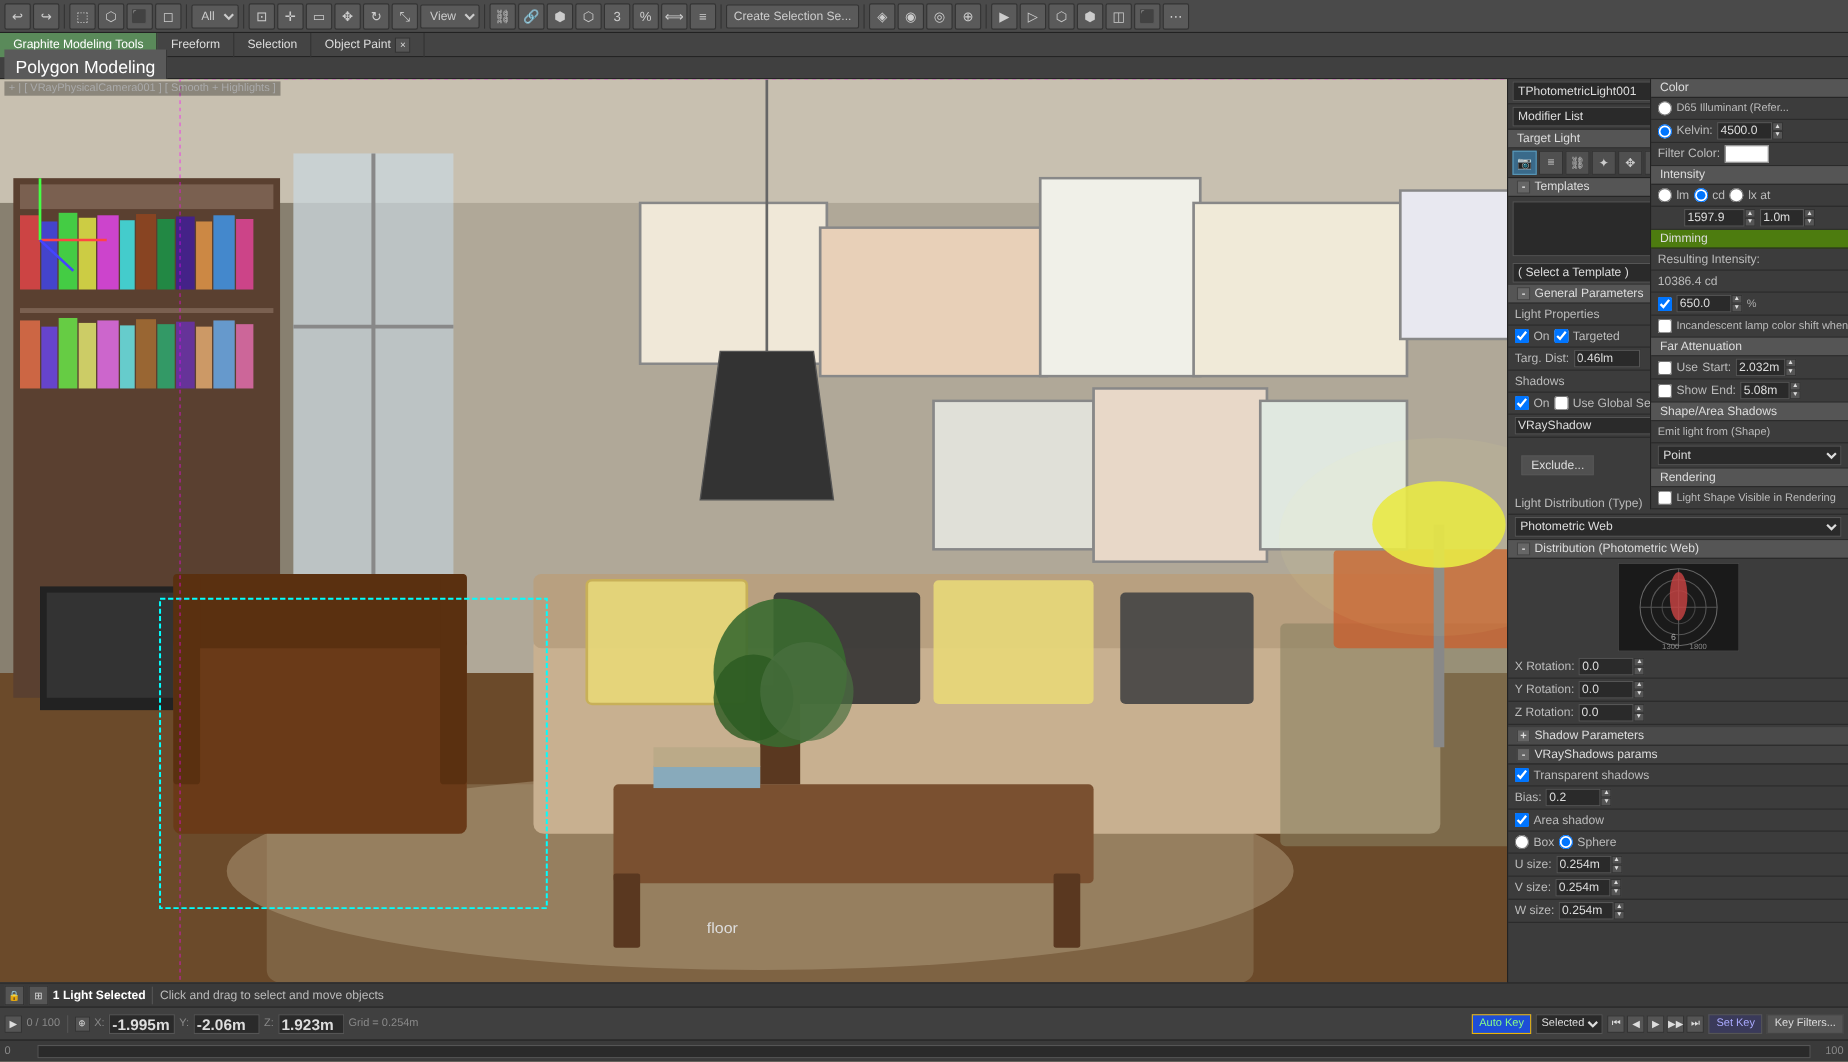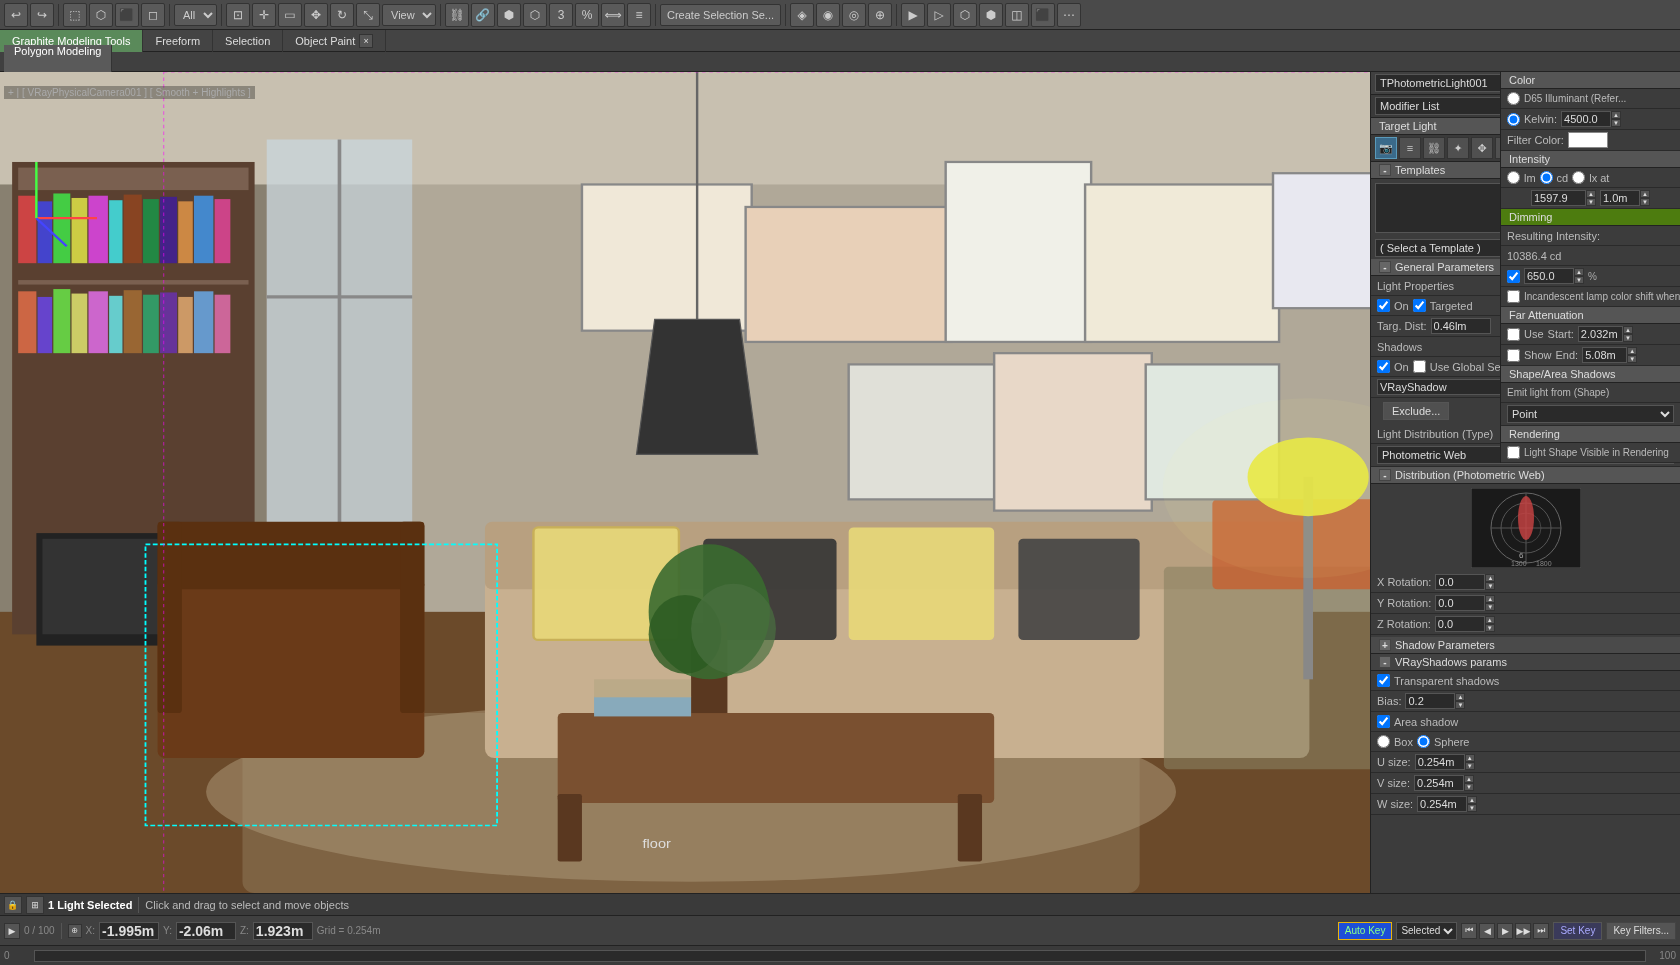--- a/index.html
+++ b/index.html
@@ -66,44 +66,44 @@
       height: 20px;
       background: #404040;
       border-bottom: 1px solid #222;
       display: flex;
       align-items: center;
       padding: 0 4px;
     }
     .sub-tab {
       height: 34px;
       padding: 0 10px;
-      display: flex; 
+      display: flex; align-items: center;
       cursor: pointer;
-      font-size: 11px;
+      font-size: 16px;
       color: #bbb;
       border-right: 1px solid #333;
     }
     .sub-tab.active { background: #5a5a5a; color: #fff; }
 
     
     #main {
       display: flex;
       height: calc(965px - 30px - 22px - 20px - 22px - 30px - 20px);
     }
 
     
     #viewport {
       flex: 1;
       position: relative;
       background: #2a2a2a;
       overflow: hidden;
     }
     #viewport-label {
       position: absolute;
-      top: 14px; left: 4px;
+      top: 2px; left: 4px;
       font-size: 10px;
       color: #aaa;
       z-index: 10;
       background: rgba(0,0,0,0.3);
       padding: 1px 4px;
       text-align: center;
     }
 
     
     .scene-bg {
@@ -302,21 +302,21 @@
     .dist-graph-container {
       display: flex;
       justify-content: center;
       padding: 4px;
     }
 
     .exclude-btn {
       background: #505050; border: 1px solid #555;
       color: #ddd; font-size: 11px;
       padding: 2px 8px; cursor: pointer;
-      margin: 2px 6px;
+      margin: 14px 6px;
     }
 
     
     .section-toggle {
       width: 12px; height: 12px;
       background: #666; border: 1px solid #444;
       display: flex; align-items: center; justify-content: center;
       font-size: 10px; font-weight: bold;
       cursor: pointer; color: #ddd; flex-shrink: 0;
     }

